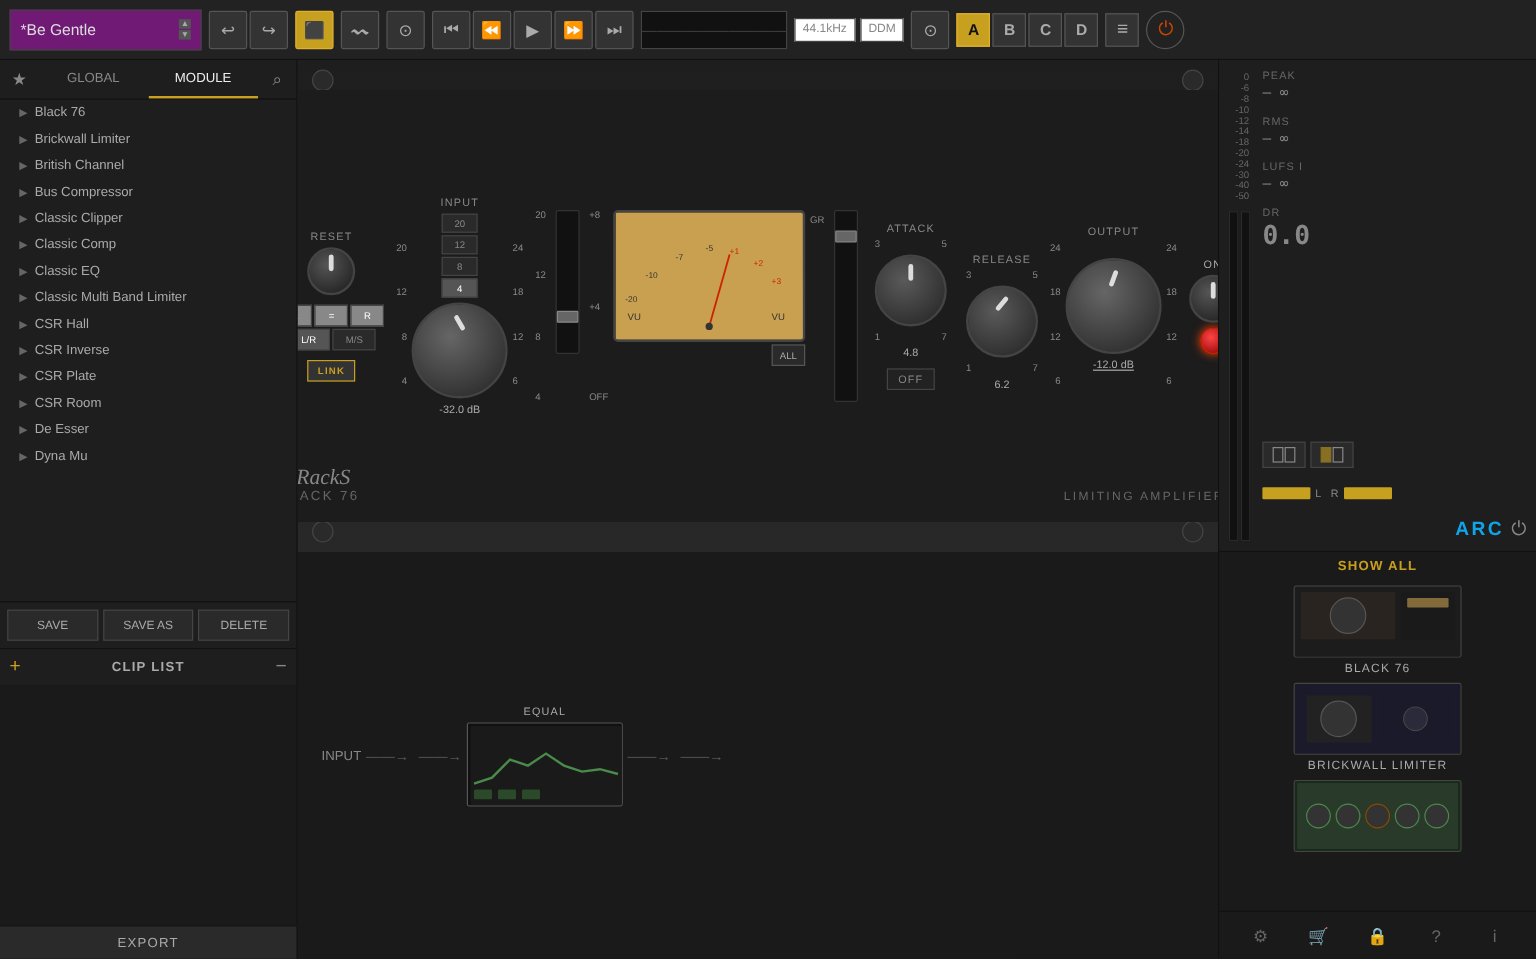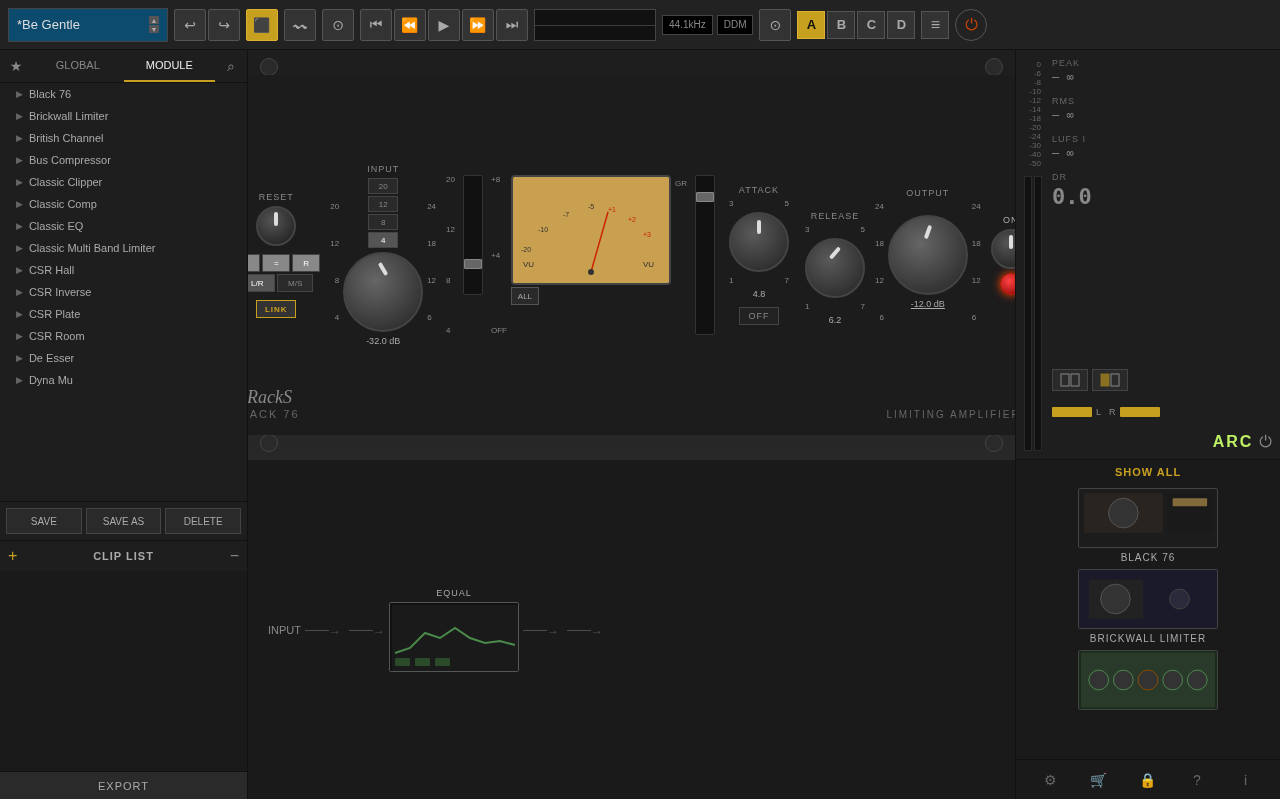--- a/index.html
+++ b/index.html
@@ -1,30 +1,30 @@
 <!DOCTYPE html>
 <html><head>
   <meta charset="utf-8">
   <style>
     * { box-sizing: border-box; margin: 0; padding: 0; }
     body { background: #1a1a1a; font-family: Arial, sans-serif; width: 1280px; height: 799px; overflow: hidden; color: #ccc; font-size: 11px; }
 
     
     .top-bar { display: flex; align-items: center; background: #222; height: 50px; padding: 0 8px; gap: 6px; border-bottom: 1px solid #111; }
-    .preset-box { display: flex; align-items: center; background: #0c4a6e; border: 1px solid #444; height: 34px; min-width: 160px; padding: 0 8px; gap: 6px; }
+    .preset-box { display: flex; align-items: center; background: #701a75; border: 1px solid #444; height: 34px; min-width: 160px; padding: 0 8px; gap: 6px; }
     .preset-name { color: #ddd; font-size: 13px; flex: 1; }
     .preset-arrows { display: flex; flex-direction: column; gap: 1px; }
     .preset-arrow { width: 10px; height: 8px; background: #555; display: flex; align-items: center; justify-content: center; font-size: 7px; color: #aaa; cursor: pointer; }
     .tb-btn { background: #333; border: 1px solid #555; width: 32px; height: 32px; display: flex; align-items: center; justify-content: center; color: #aaa; font-size: 14px; cursor: pointer; border-radius: 2px; }
     .tb-btn.active { background: #c8a020; border-color: #e0b030; color: #111; }
     .tb-btn-group { display: flex; gap: 2px; }
     .transport-group { display: flex; gap: 2px; }
     .time-display { background: #111; border: 1px solid #444; height: 32px; min-width: 120px; display: flex; align-items: center; justify-content: center; color: #888; font-size: 12px; }
     .sample-info { display: flex; gap: 4px; }
-    .sample-badge { background: #000000; border: 1px solid #444; padding: 2px 6px; font-size: 10px; color: #888; height: 20px; display: flex; align-items: center; }
+    .sample-badge { background: #ffffff; border: 1px solid #444; padding: 2px 6px; font-size: 10px; color: #888; height: 20px; display: flex; align-items: center; }
     .slot-btns { display: flex; gap: 2px; }
     .slot-btn { width: 28px; height: 28px; background: #333; border: 1px solid #555; color: #aaa; font-size: 13px; font-weight: bold; display: flex; align-items: center; justify-content: center; cursor: pointer; }
     .slot-btn.active { background: #c8a020; color: #111; border-color: #e0b030; }
     .menu-btn { width: 28px; height: 28px; background: #333; border: 1px solid #555; color: #aaa; font-size: 16px; display: flex; align-items: center; justify-content: center; cursor: pointer; }
     .power-btn { width: 32px; height: 32px; background: #222; border: 1px solid #555; color: #cc4400; font-size: 16px; display: flex; align-items: center; justify-content: center; cursor: pointer; border-radius: 50%; }
 
     
     .main-layout { display: flex; height: calc(799px - 50px); }
 
     
@@ -79,21 +79,21 @@
     
     .meters-section { height: 410px; background: #1e1e1e; display: flex; border-bottom: 1px solid #111; }
     .meter-scale { display: flex; flex-direction: column; padding-top: 2px; font-size: 8px; color: #666; gap: 0; width: 20px; align-items: flex-end; padding-right: 3px; }
     .meter-bar { width: 8px; background: #111; border: 1px solid #2a2a2a; height: 100%; position: relative; display: flex; flex-direction: column; justify-content: flex-end; }
     .meter-fill { width: 100%; background: linear-gradient(to top, #2a8a2a, #4aaa2a, #aaaa20, #cc4400); }
     .meter-label-group { display: flex; flex-direction: column; gap: 2px; }
     .meter-type { font-size: 9px; color: #666; letter-spacing: 1px; }
     .meter-value { font-size: 12px; color: #888; font-family: monospace; }
     .meter-value.peak { color: #888; }
     .dr-value { font-size: 22px; color: #888; font-family: monospace; font-weight: bold; }
-    .arc-label { color: #bef264; font-size: 16px; font-weight: bold; letter-spacing: 2px; }
+    .arc-label { color: #0ea5e9; font-size: 16px; font-weight: bold; letter-spacing: 2px; }
     .arc-power { color: #888; font-size: 16px; cursor: pointer; }
 
     
     .module-browser { flex: 1; background: #1a1a1a; display: flex; flex-direction: column; overflow: hidden; }
     .browser-tabs { display: flex; flex-wrap: wrap; border-bottom: 1px solid #111; padding: 6px 6px 0; gap: 4px; }
     .browser-tab { padding: 4px 12px; background: #252525; border: 1px solid #333; color: #888; font-size: 10px; cursor: pointer; border-radius: 2px; }
     .browser-tab.active { color: #c8a020; border-color: #c8a020; }
     .show-all-btn { color: #c8a020; font-size: 11px; text-align: center; padding: 6px; cursor: pointer; font-weight: bold; letter-spacing: 1px; }
     .browser-list { flex: 1; overflow-y: auto; padding: 4px; display: flex; flex-direction: column; gap: 6px; }
     .browser-item { display: flex; flex-direction: column; align-items: center; gap: 4px; }
@@ -351,21 +351,21 @@
               </div>
               <div class="v-fader">
                 <div class="v-fader-thumb" style="top:70%;"></div>
               </div>
               <div style="display:flex;flex-direction:column;font-size:8px;color:#888;gap:8px;justify-content:space-between;height:100%;">
                 <span>+8</span>
                 <span>+4</span>
                 <span>OFF</span>
               </div>
 
-              <div style="display:flex;flex-direction:column;align-items:flex-start;gap:2px;">
+              <div style="display:flex;flex-direction:column;align-items:flex-end;gap:2px;">
                 <div class="vu-meter">
                   <div class="vu-face">
                     
                     <svg width="156" height="106" viewBox="0 0 156 106">
                       <rect width="156" height="106" fill="#c8a050"></rect>
 
                       <text x="10" y="90" font-size="8" fill="#333">VU</text>
                       <text x="130" y="90" font-size="8" fill="#333">VU</text>
 
                       <line x1="78" y1="95" x2="95" y2="35" stroke="#cc2200" stroke-width="1.5"></line>

